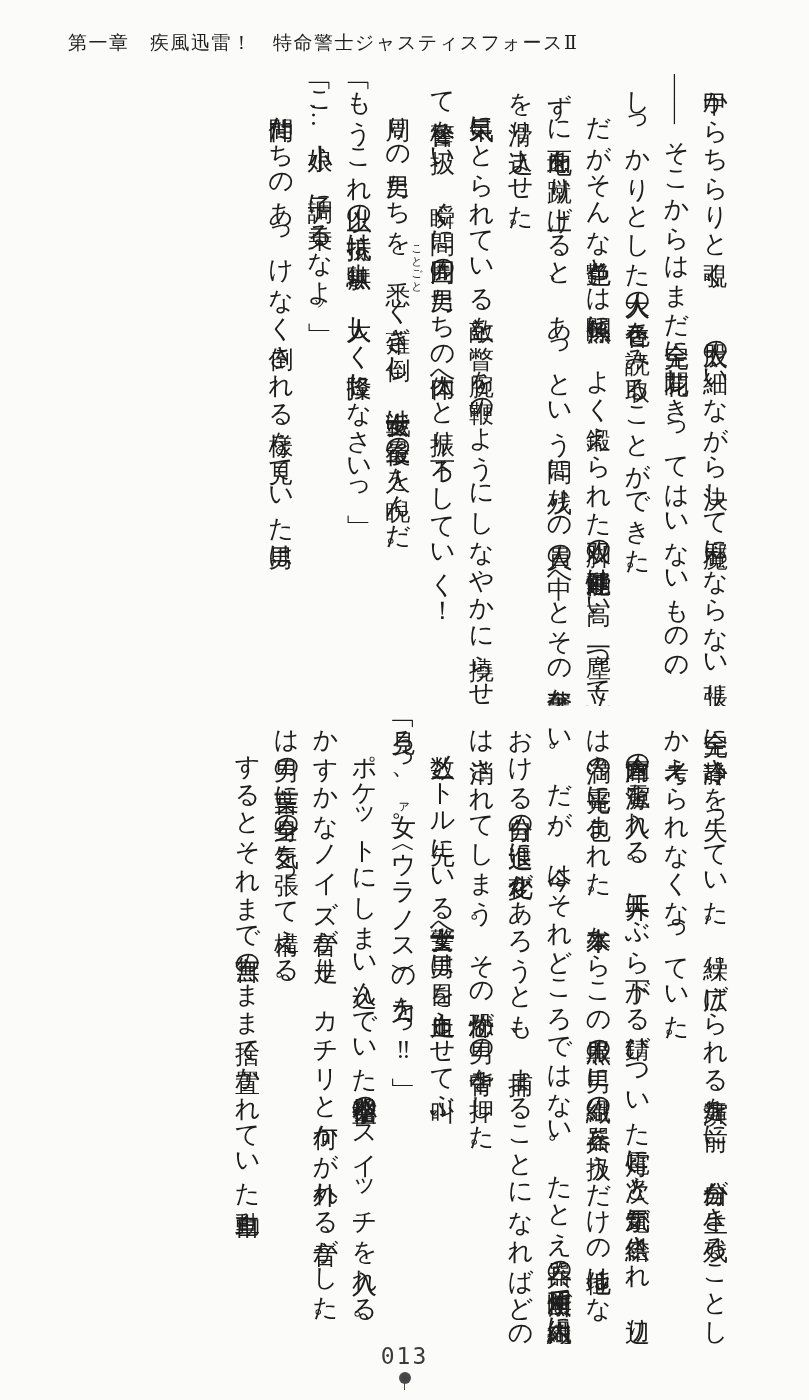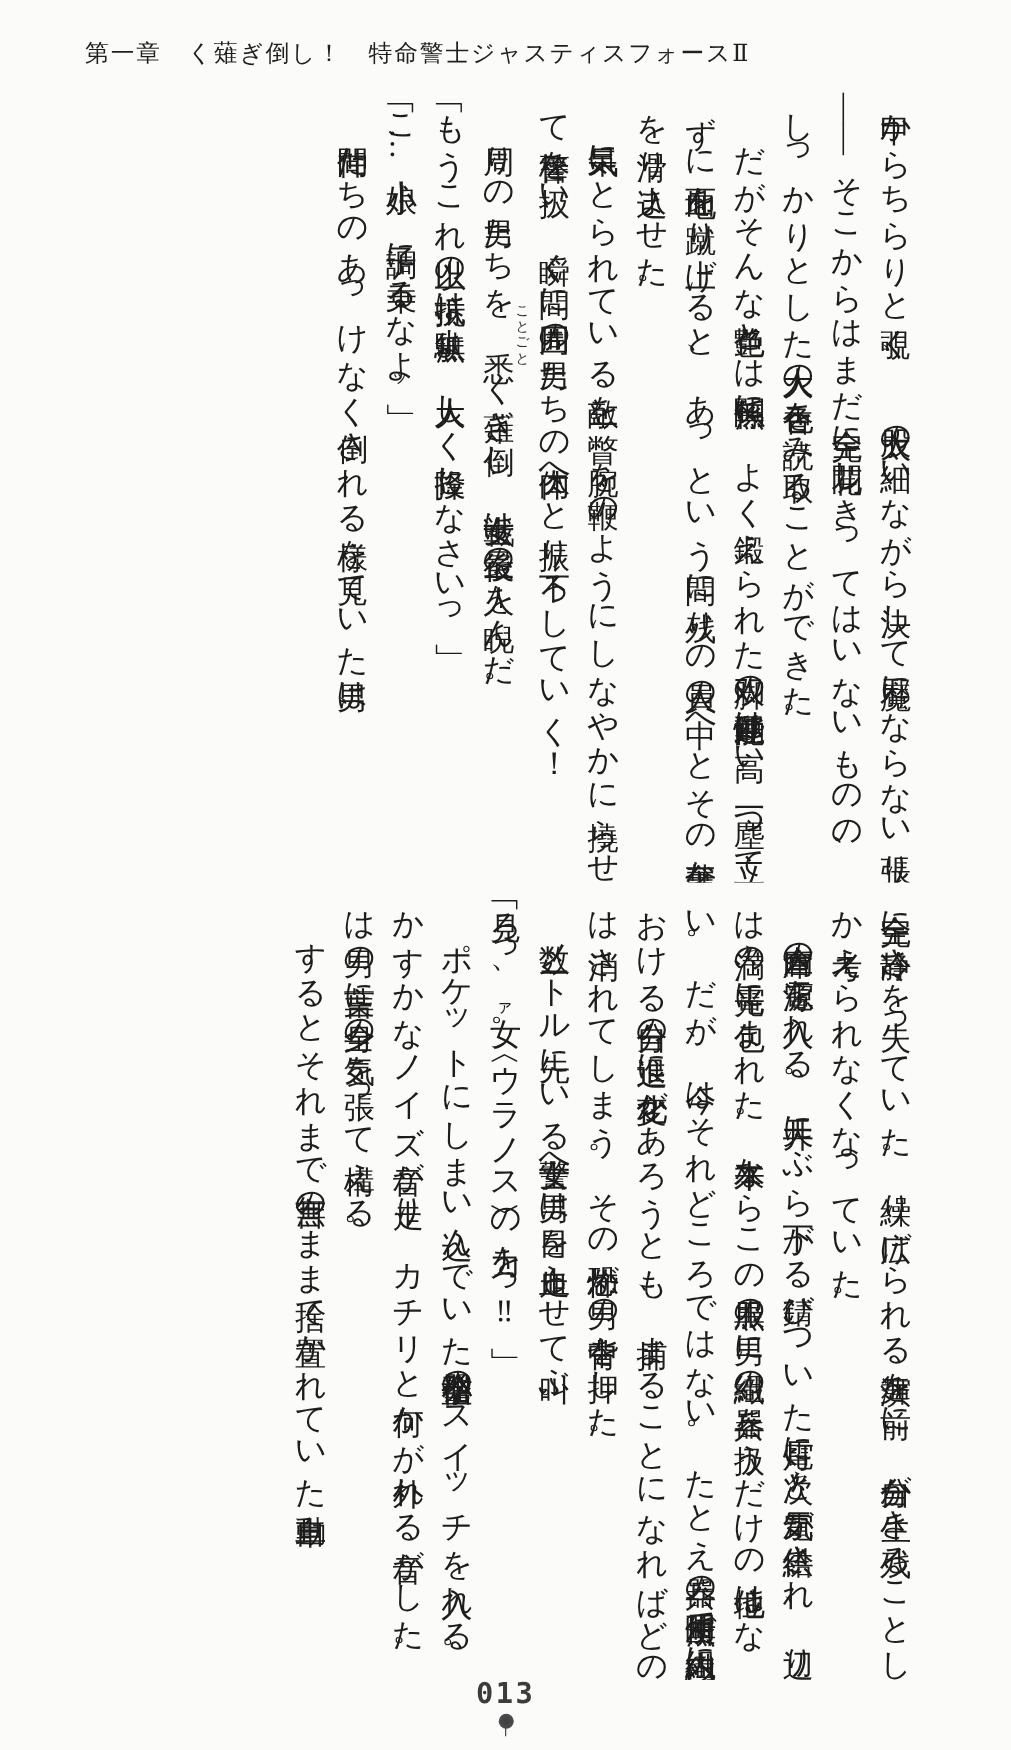--- a/index.html
+++ b/index.html
@@ -59,21 +59,21 @@
     position: absolute;
     left: 0;
     bottom: 12px;
     width: 100%;
     text-align: center;
   }
   .page-number {
     display: block;
     font-family: "DejaVu Sans Mono", "Liberation Mono", monospace;
     font-size: 23px;
-    font-weight: 700;
+    font-weight: 400;
     letter-spacing: 2px;
     color: #3c3c3c;
   }
   .ornament {
     display: inline-block;
     position: relative;
     width: 12px;
     height: 12px;
     margin-top: 3px;
     border-radius: 50%;
@@ -87,21 +87,21 @@
     width: 1.5px;
     height: 7px;
     background: #4a4a4a;
   }
 </style>
 </head>
 <body>
 
 <div class="page">
 
-  <div class="running-head">第一章　く薙ぎ倒し！　特命警士ジャスティスフォースⅡ</div>
+  <div class="running-head">第一章　疾風迅雷！　特命警士ジャスティスフォースⅡ</div>
 
   <div class="tier tier-upper">
       <p>甲からちらりと覗く、　太股の細いながら決して邪魔にならない張り具合――そこからはまだ完全に開花しきってはいないものの、　しっかりとした大人の色香を読み取ることができた。</p>
       <p class="indent">だがそんな色艶とは無関係に、よく鍛えられた双脚の運動性能は高い。塵一つ立てずに地面を蹴り上げると、あっという間に残りの人員の中へとその華奢な肉体を滑り込ませた。</p>
       <p class="indent">呆気にとられている敵を一瞥。腕を鞭のようにしなやかに撓らせて警棒を扱い、瞬く間に周囲の男たちの肉体へと振り下ろしていく！</p>
       <p class="indent">周りの男たちを<ruby>悉<rt>ことごと</rt></ruby>く薙ぎ倒し、女戦士は最後の一人を睨んだ。</p>
       <p>「もうこれ以上の抵抗は無駄よ。大人しく投降しなさいっ」</p>
       <p>「こ…小娘！　調子に乗るなよ<span class="small-kana">ッ</span>」</p>
       <p class="indent">仲間たちのあっけなく倒される様を見ていた男は、</p>
     </div>

